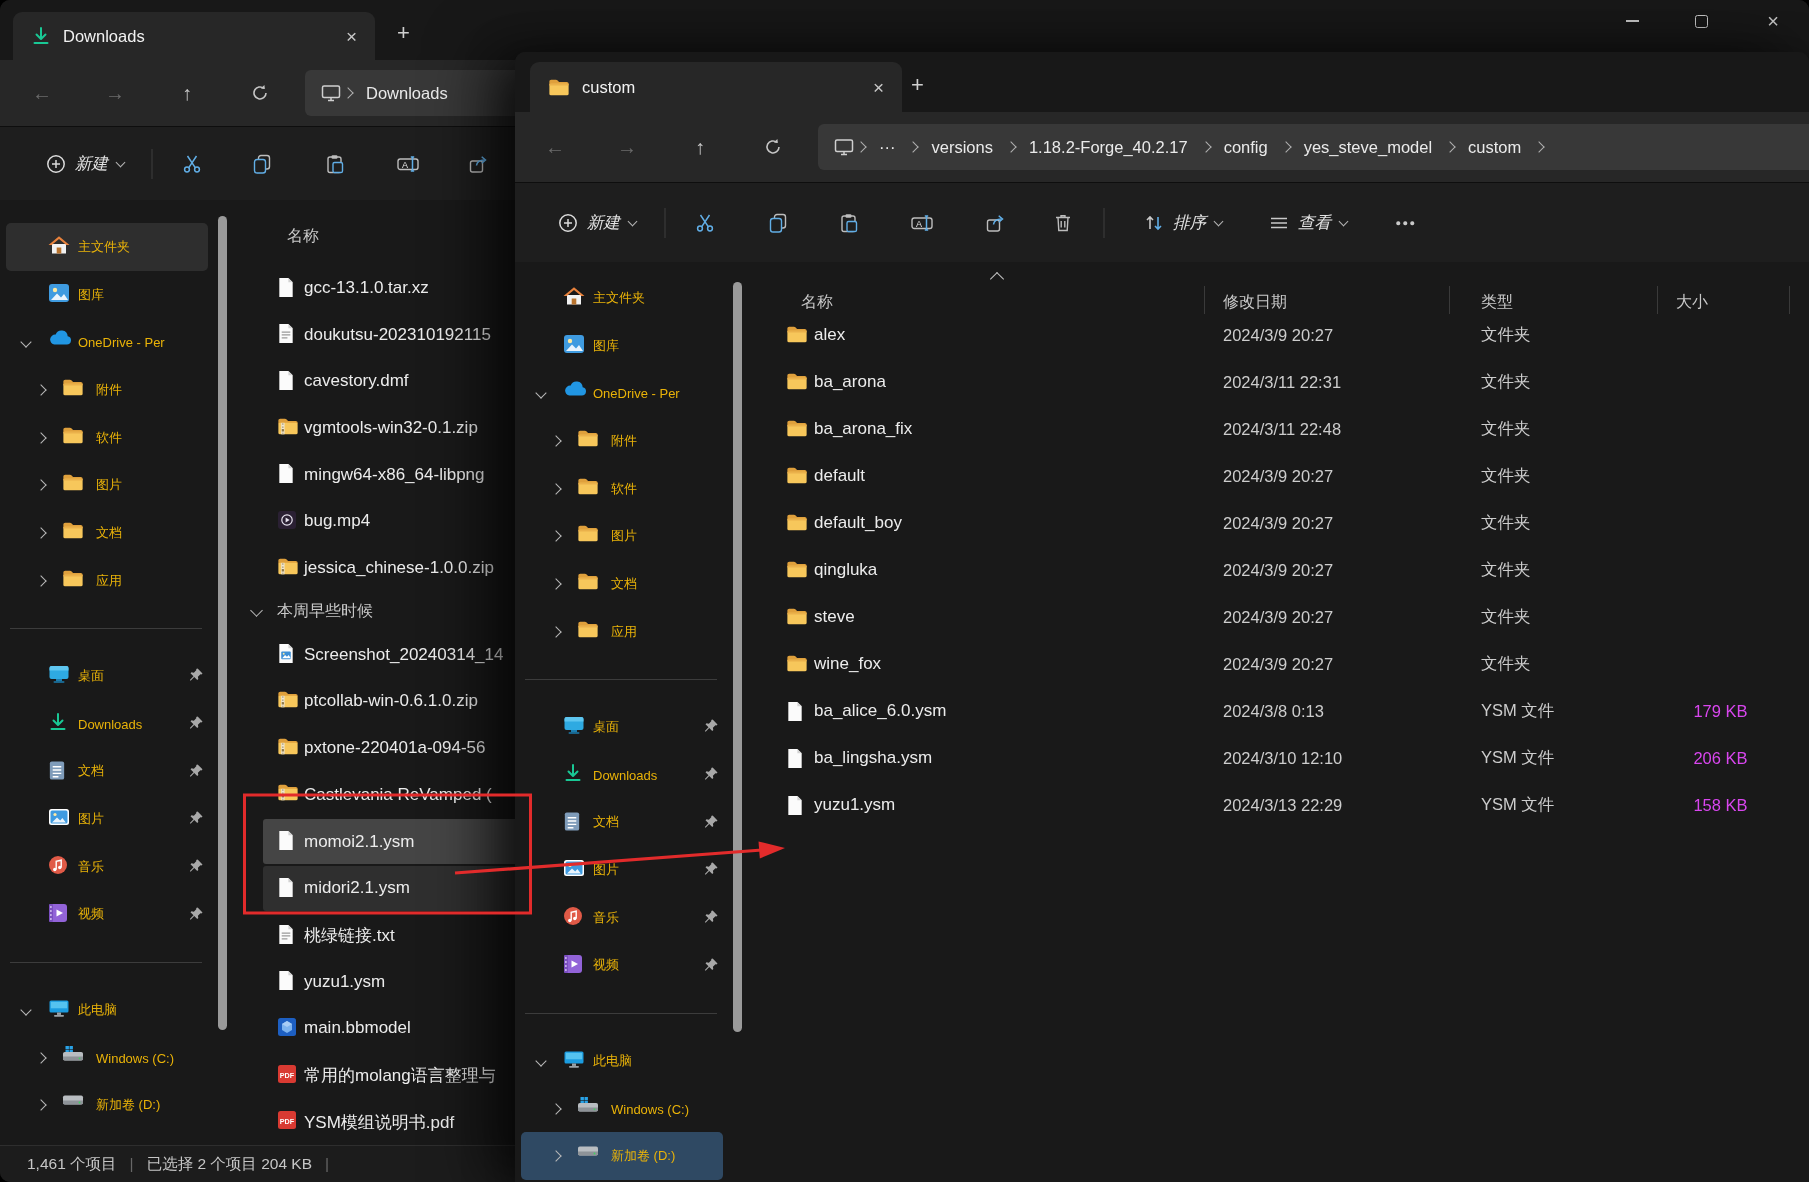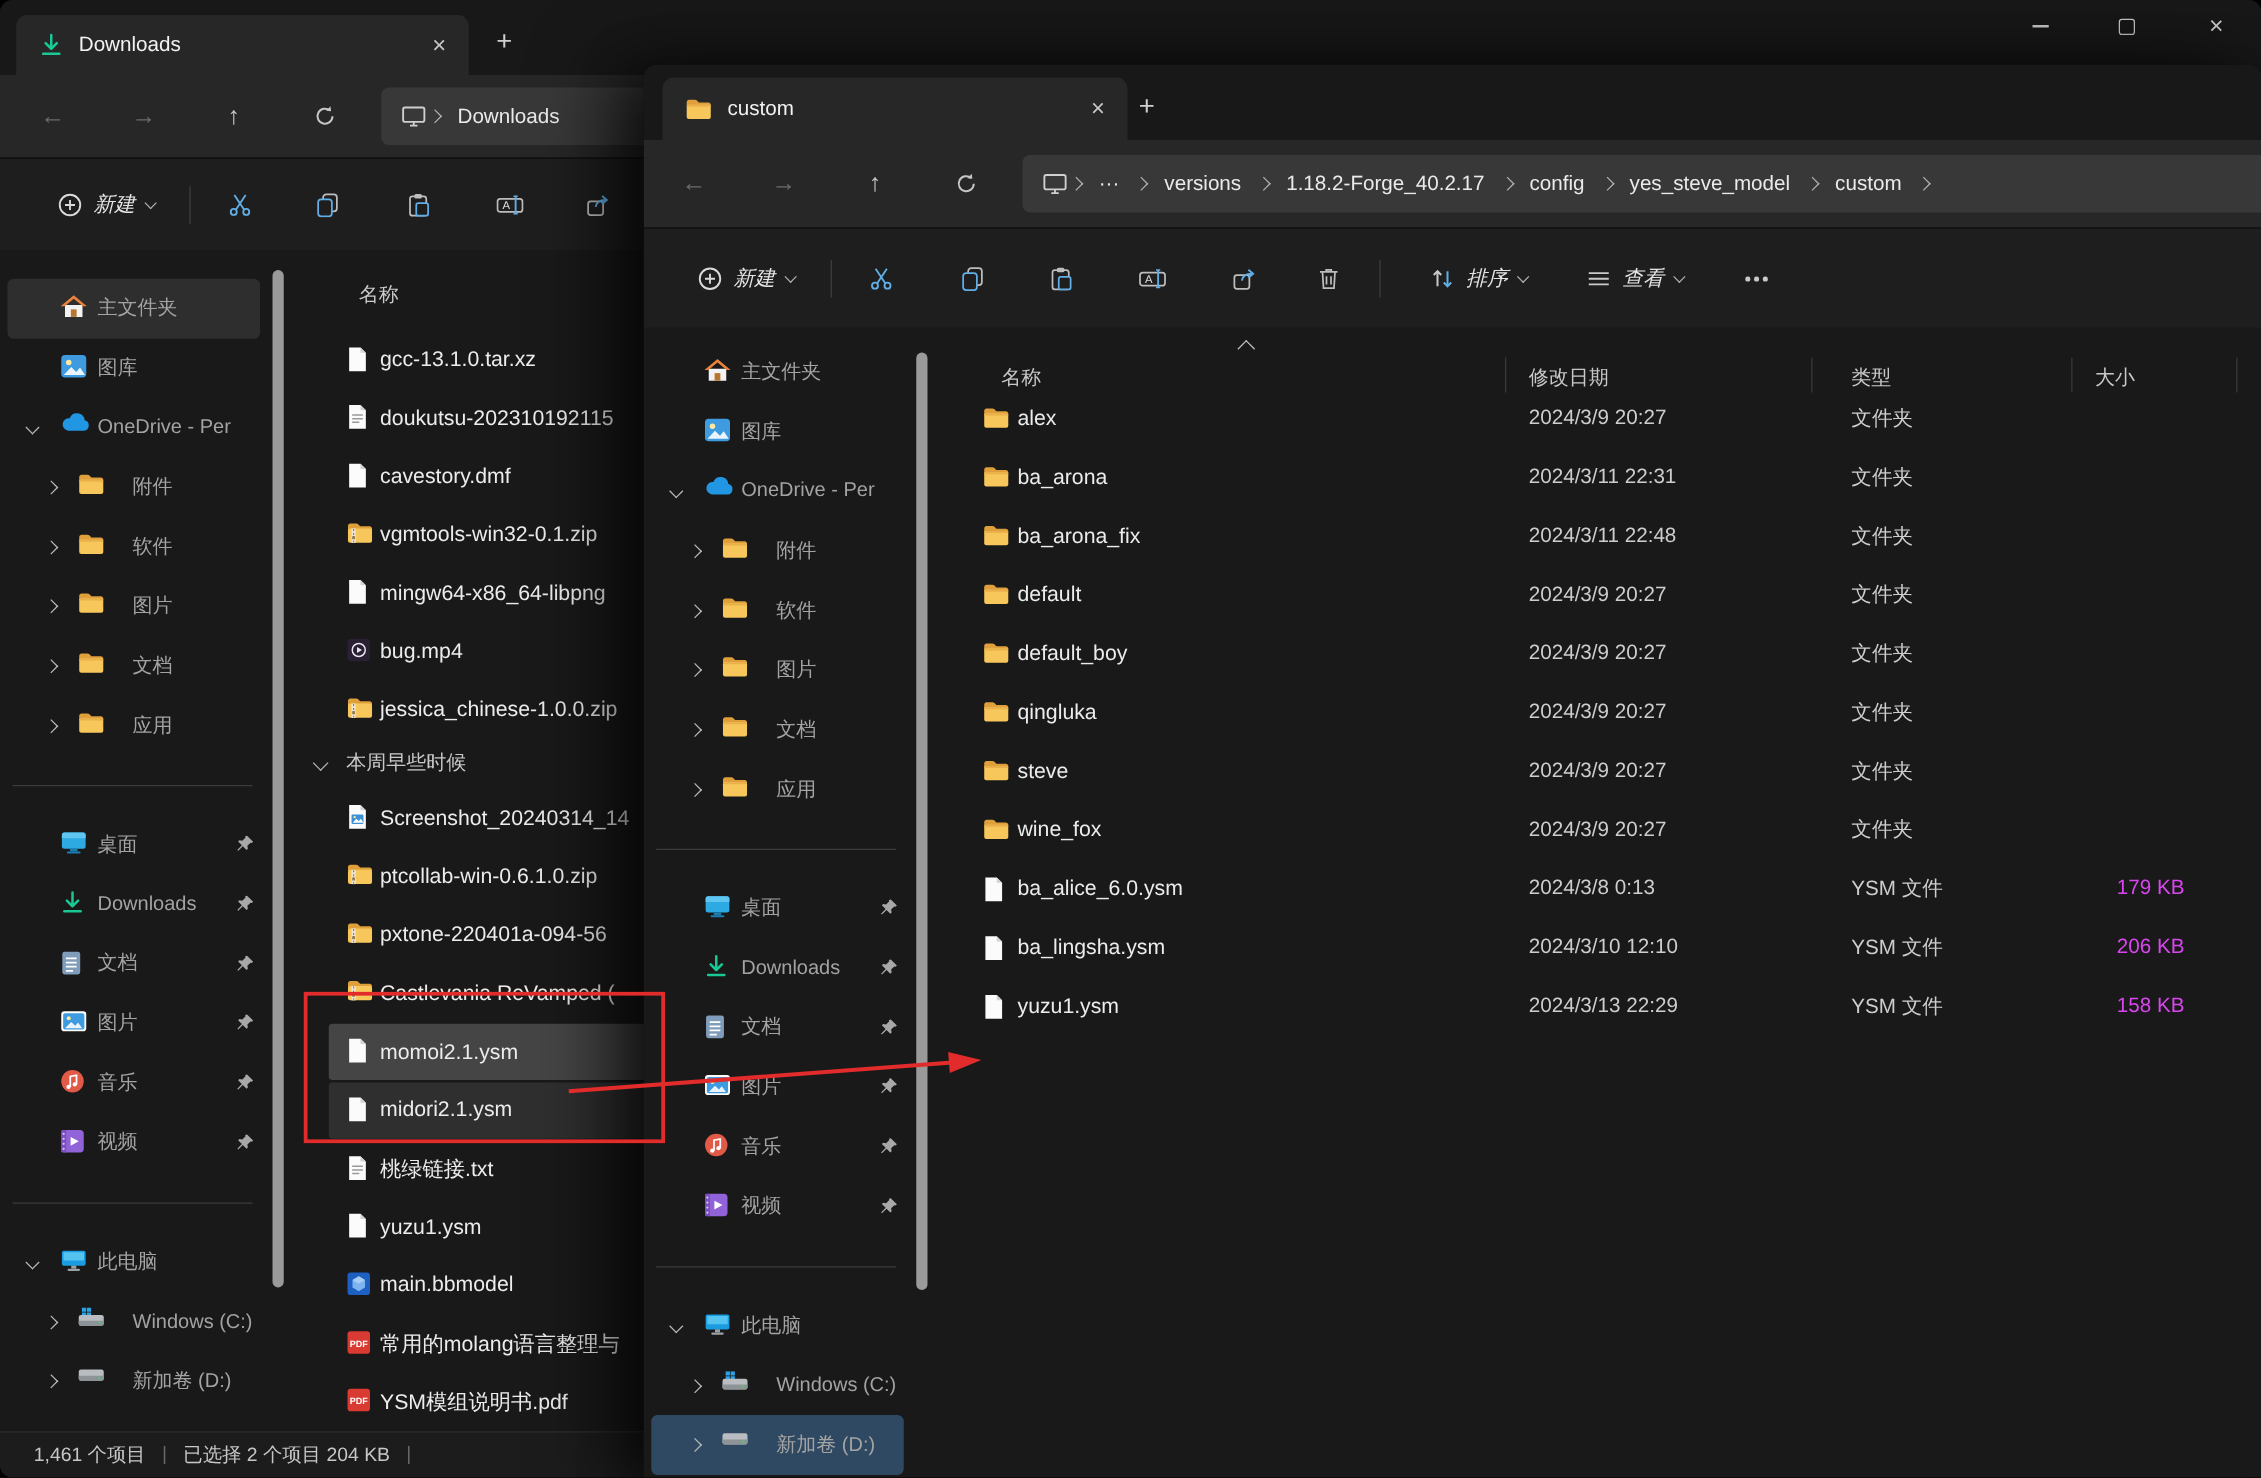--- a/index.html
+++ b/index.html
@@ -51,22 +51,22 @@
   .sidebar{position:absolute;left:0;top:0;bottom:0;width:214px;}
   #back-win .sidebar{padding-top:23px;}
   #front-win .sidebar{padding-top:12px;}
   .sb-item{position:relative;height:47.7px;margin:0 6px;border-radius:5px;}
   .sb-item.sel{background:#2e2e2e;}
   .sb-item.hl{background:rgba(76,134,191,.45);}
   .sb-item .chev{position:absolute;left:16px;top:20px;}
   .sb-item.ind .chev{left:31px;}
   .sb-item .ic{position:absolute;left:42px;top:12px;}
   .sb-item.ind .ic{left:56px;}
-  .sb-label{position:absolute;left:72px;top:50%;transform:translateY(-50%);font-size:16px;color:#a3a3a3;white-space:nowrap;}
-  .sb-item.ind .sb-label{left:100px;}
+  .sb-label{position:absolute;left:72px;top:50%;transform:translateY(-50%);font-size:13px;color:#eab308;white-space:nowrap;}
+  .sb-item.ind .sb-label{left:90px;}
   .sb-item .pin{position:absolute;left:auto;right:4px;top:15px;}
   .sb-divider{position:relative;height:47.7px;}
   .sb-divider::after{content:'';position:absolute;left:10px;right:12px;top:50%;height:1px;background:#3c3c3c;}
   .chev{display:inline-block;width:7px;height:7px;border-right:1.6px solid #b9b9b9;border-bottom:1.6px solid #b9b9b9;}
   .chev.right{transform:rotate(-45deg);}
   .chev.down{transform:rotate(45deg);}
   .sb-scroll{position:absolute;left:218px;width:9px;border-radius:4.5px;background:#9a9a9a;}
   #back-win .sb-scroll{top:16px;height:814px;}
   #front-win .sb-scroll{top:20px;height:750px;}
   .files{position:absolute;top:0;bottom:0;right:0;}

